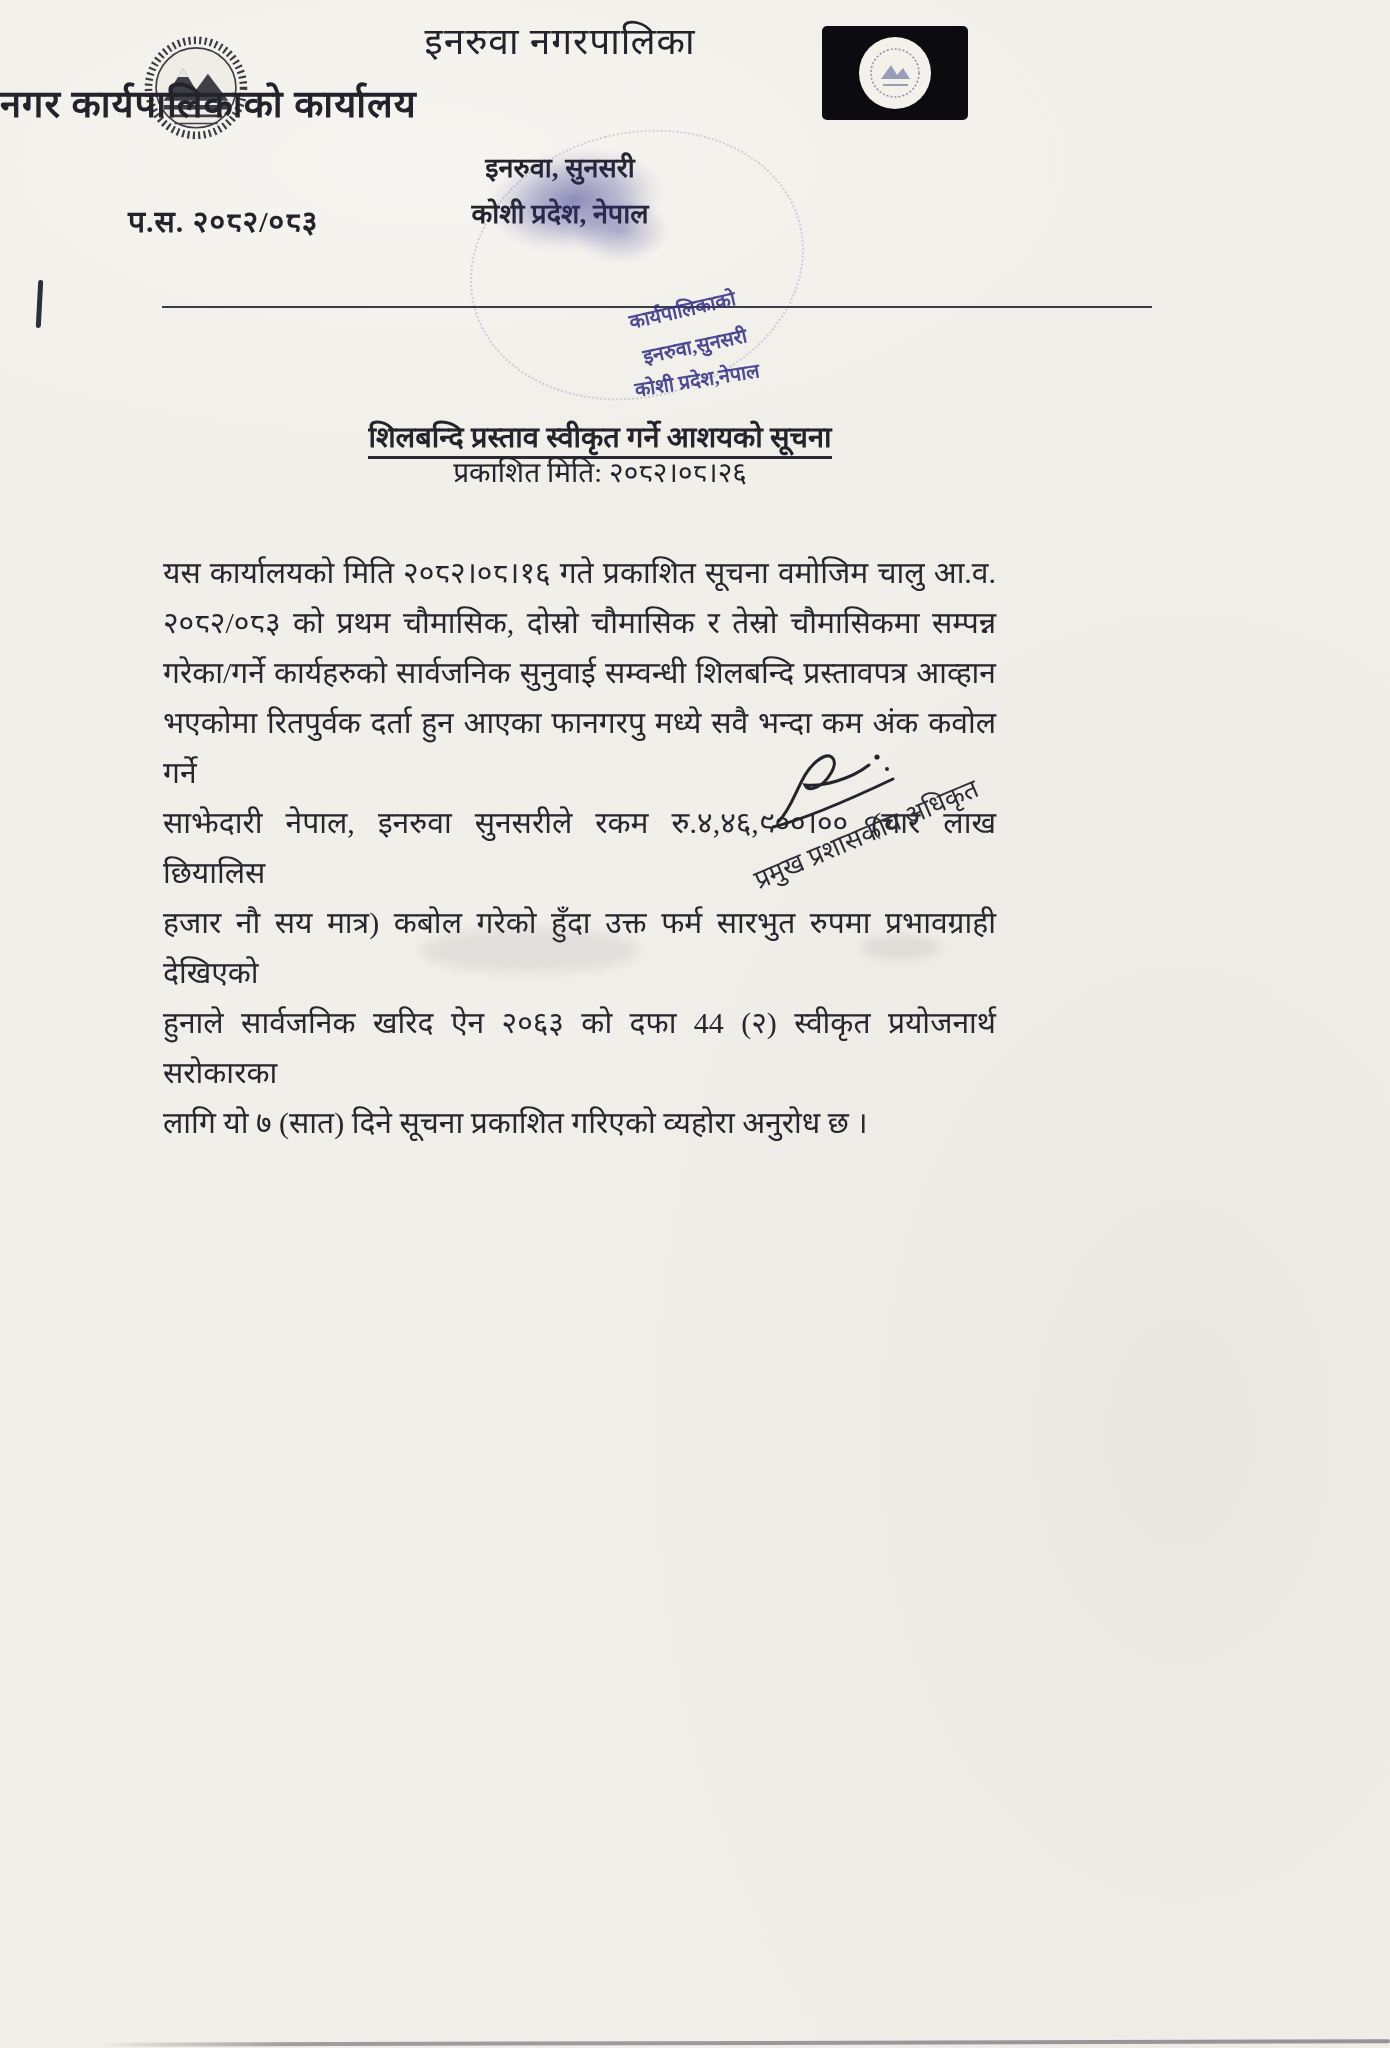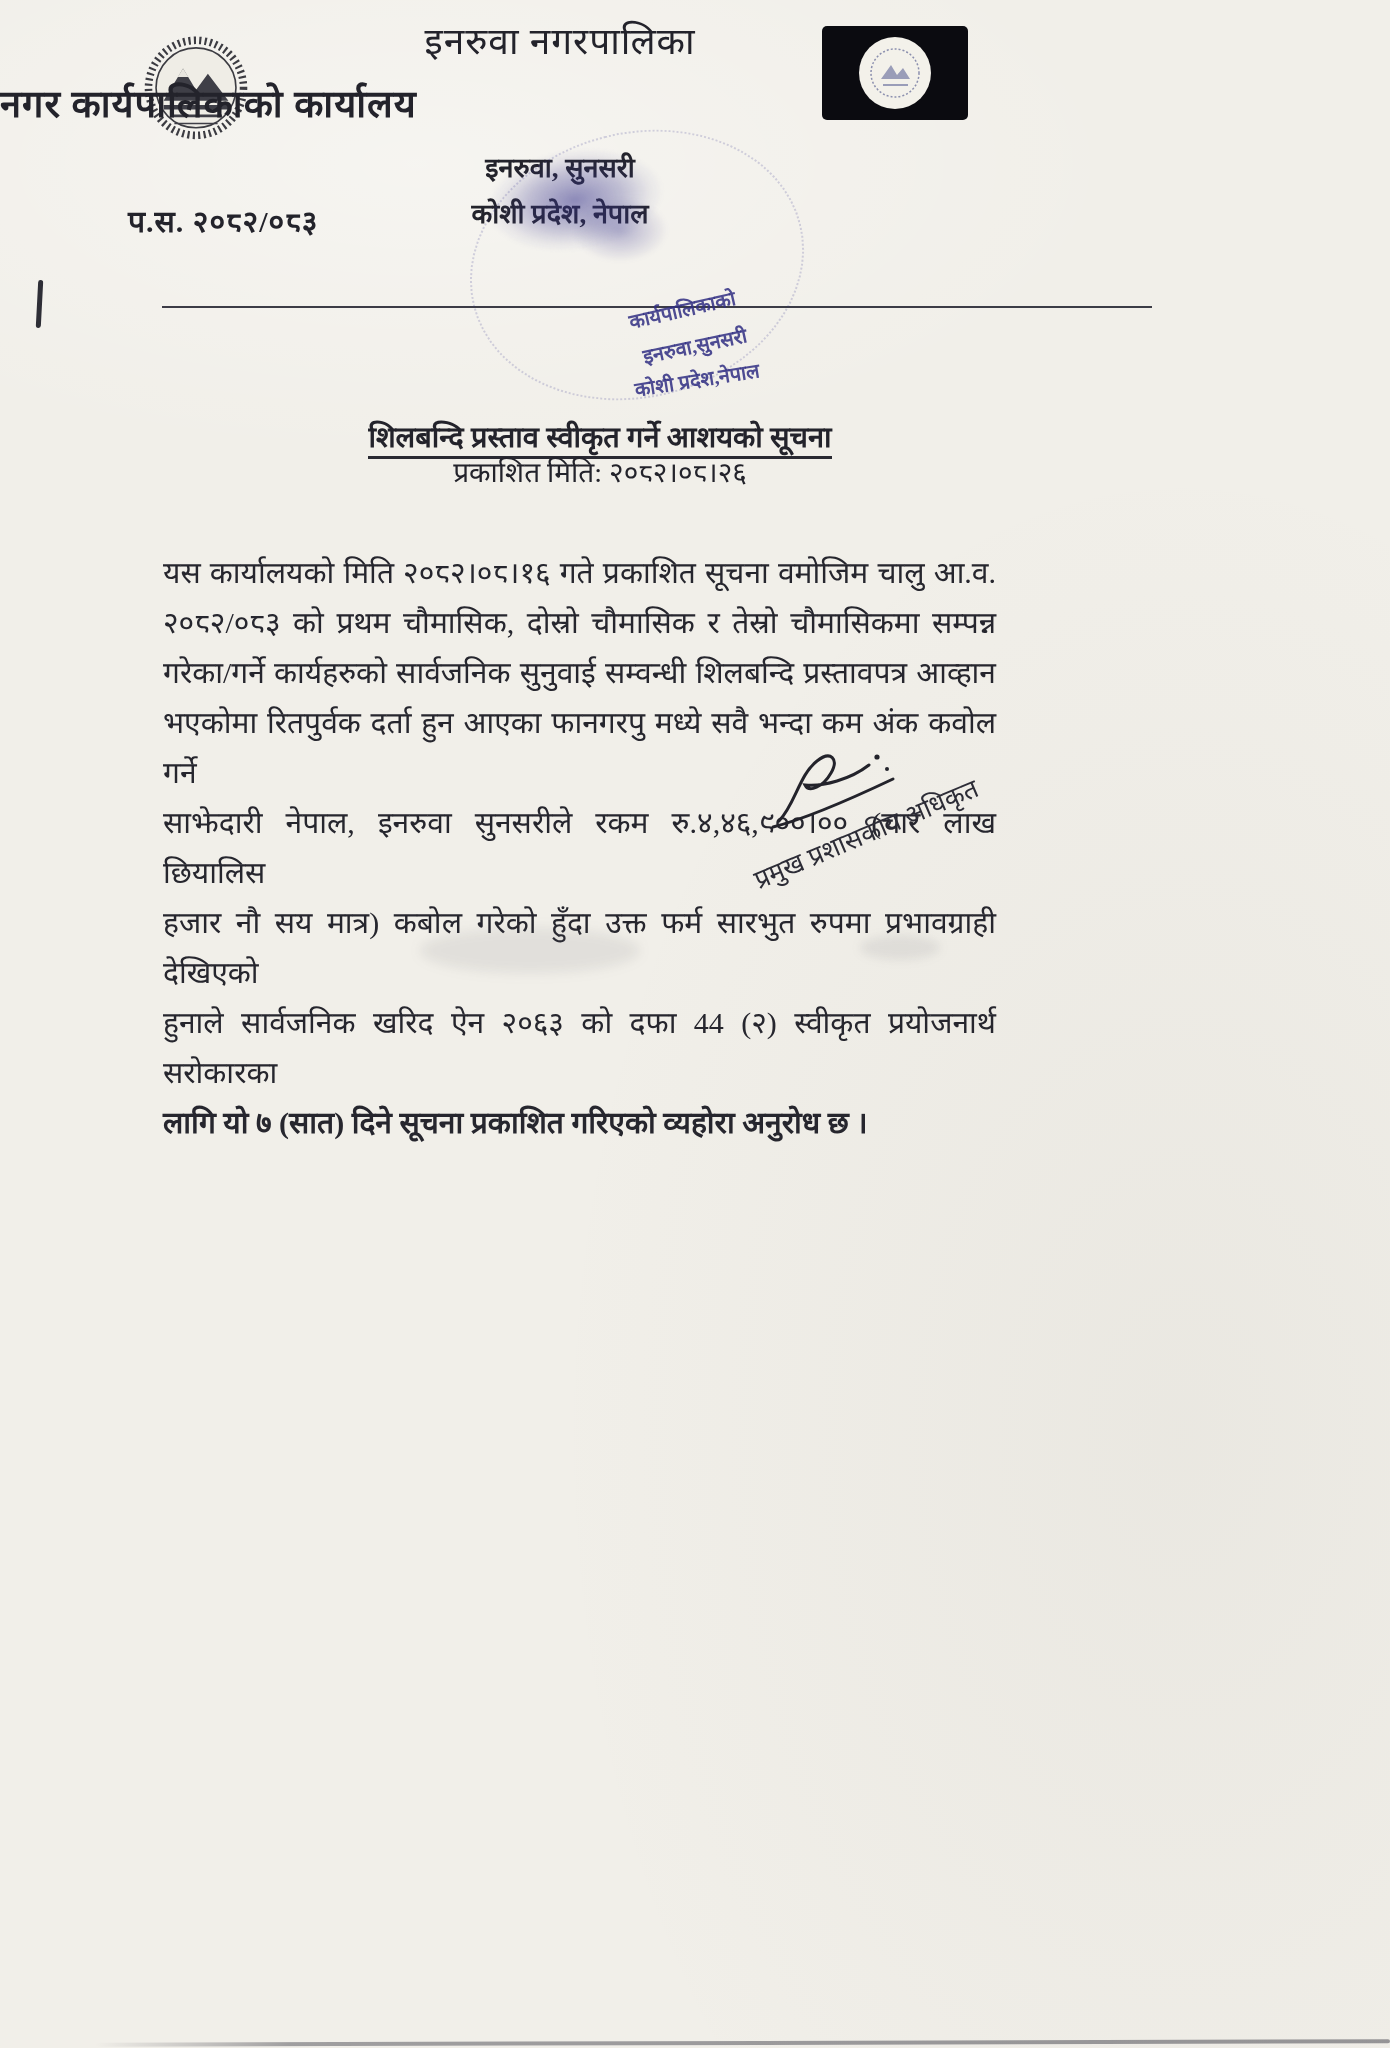--- a/index.html
+++ b/index.html
@@ -54,21 +54,21 @@
   .pen-mark { left:37px; top:280px; width:5px; height:48px; background:#2e2e36; border-radius:3px; transform:rotate(3deg); }
 
   
   .notice-title { left:240px; top:398px; width:720px; text-align:center; font-size:29px; font-weight:bold;margin-top:18px; }
   .notice-title span { border-bottom:3px solid #2a2a32; padding-bottom:3px; }
   .notice-date  { left:240px; top:452px; width:720px; text-align:center; font-size:28px; }
 
   
   .body-block { left:163px; top:548px; width:833px; font-size:30px; line-height:50px; color:#26262e; }
   .body-line { text-align:justify; text-align-last:justify; }
-  .body-line.last { text-align-last:left;font-weight:bold; }
+  .body-line.last { text-align-last:left; }
 
   
   .sig-mark { left:765px; top:735px; width:150px; height:100px; }
   .sig-designation { left:755px; top:862px; width:280px; transform:rotate(-23deg); transform-origin:0 50%;
                      font-size:26px; color:#2c2c36; white-space:nowrap; }
 
   
   .smudge1 { left:420px; top:928px; width:220px; height:45px; background:rgba(90,90,100,0.10); filter:blur(6px); border-radius:50%; }
   .smudge2 { left:860px; top:935px; width:80px;  height:25px; background:rgba(90,90,100,0.10); filter:blur(5px); border-radius:50%; }
   .bottom-edge { left:95px; bottom:3px; width:1295px; height:4px; border-radius:2px; transform:rotate(-0.15deg);

